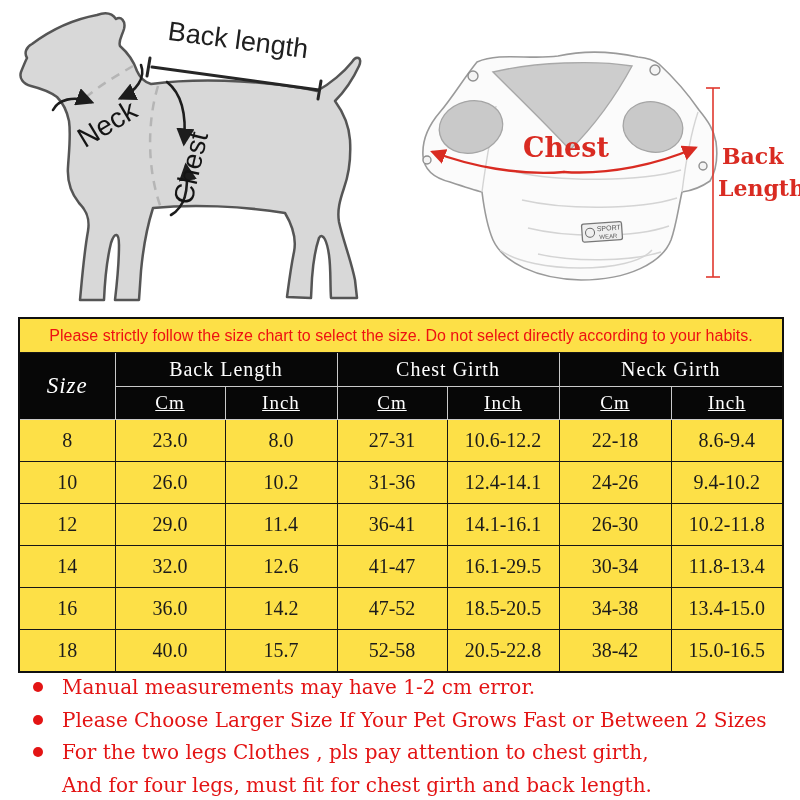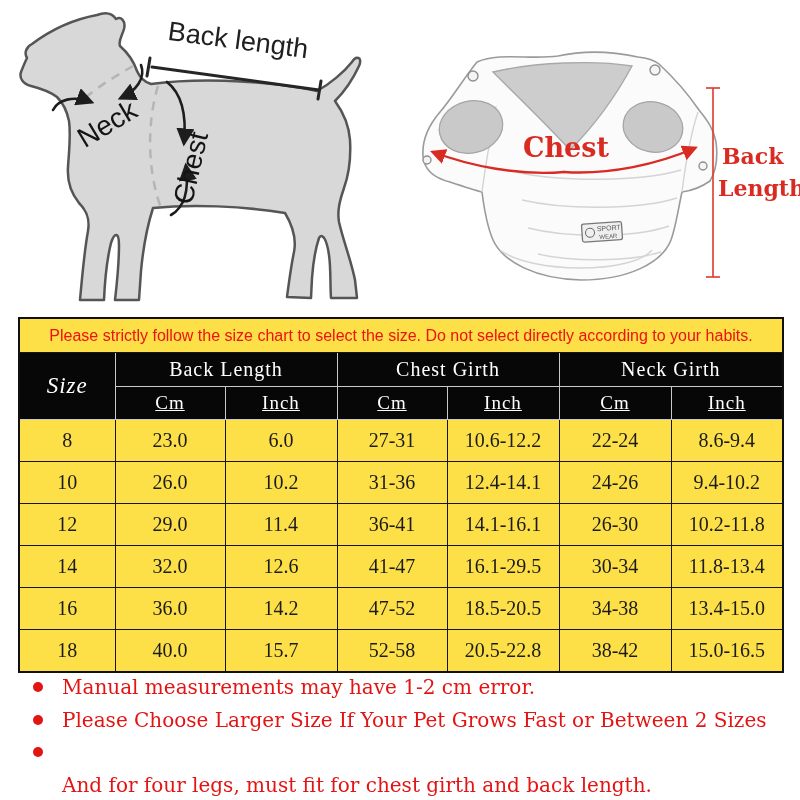--- a/index.html
+++ b/index.html
@@ -158,24 +158,24 @@
         <td class="dark unit-head">Inch</td>
         <td class="dark unit-head">Cm</td>
         <td class="dark unit-head">Inch</td>
         <td class="dark unit-head">Cm</td>
         <td class="dark unit-head">Inch</td>
       </tr>
 
       <tr>
         <td class="data-cell">8</td>
         <td class="data-cell">23.0</td>
-        <td class="data-cell">6.0</td>
+        <td class="data-cell">8.0</td>
         <td class="data-cell">27-31</td>
         <td class="data-cell">10.6-12.2</td>
-        <td class="data-cell">22-24</td>
+        <td class="data-cell">22-18</td>
         <td class="data-cell">8.6-9.4</td>
       </tr>
       <tr>
         <td class="data-cell">10</td>
         <td class="data-cell">26.0</td>
         <td class="data-cell">10.2</td>
         <td class="data-cell">31-36</td>
         <td class="data-cell">12.4-14.1</td>
         <td class="data-cell">24-26</td>
         <td class="data-cell">9.4-10.2</td>
@@ -223,20 +223,21 @@
     <div class="note-row">
       <span class="bullet"></span>
       <span class="note-text">Manual measurements may have 1-2 cm error.</span>
     </div>
     <div class="note-row">
       <span class="bullet"></span>
       <span class="note-text">Please Choose Larger Size If Your Pet Grows Fast or Between 2 Sizes</span>
     </div>
     <div class="note-row">
       <span class="bullet"></span>
+      <span class="note-text">For the two legs Clothes , pls pay attention to chest girth,</span>
     </div>
     <div class="note-row">
       <span class="bullet hidden"></span>
       <span class="note-text">And for four legs, must fit for chest girth and back length.</span>
     </div>
   </div>
 
 </div>
 
 </body></html>

